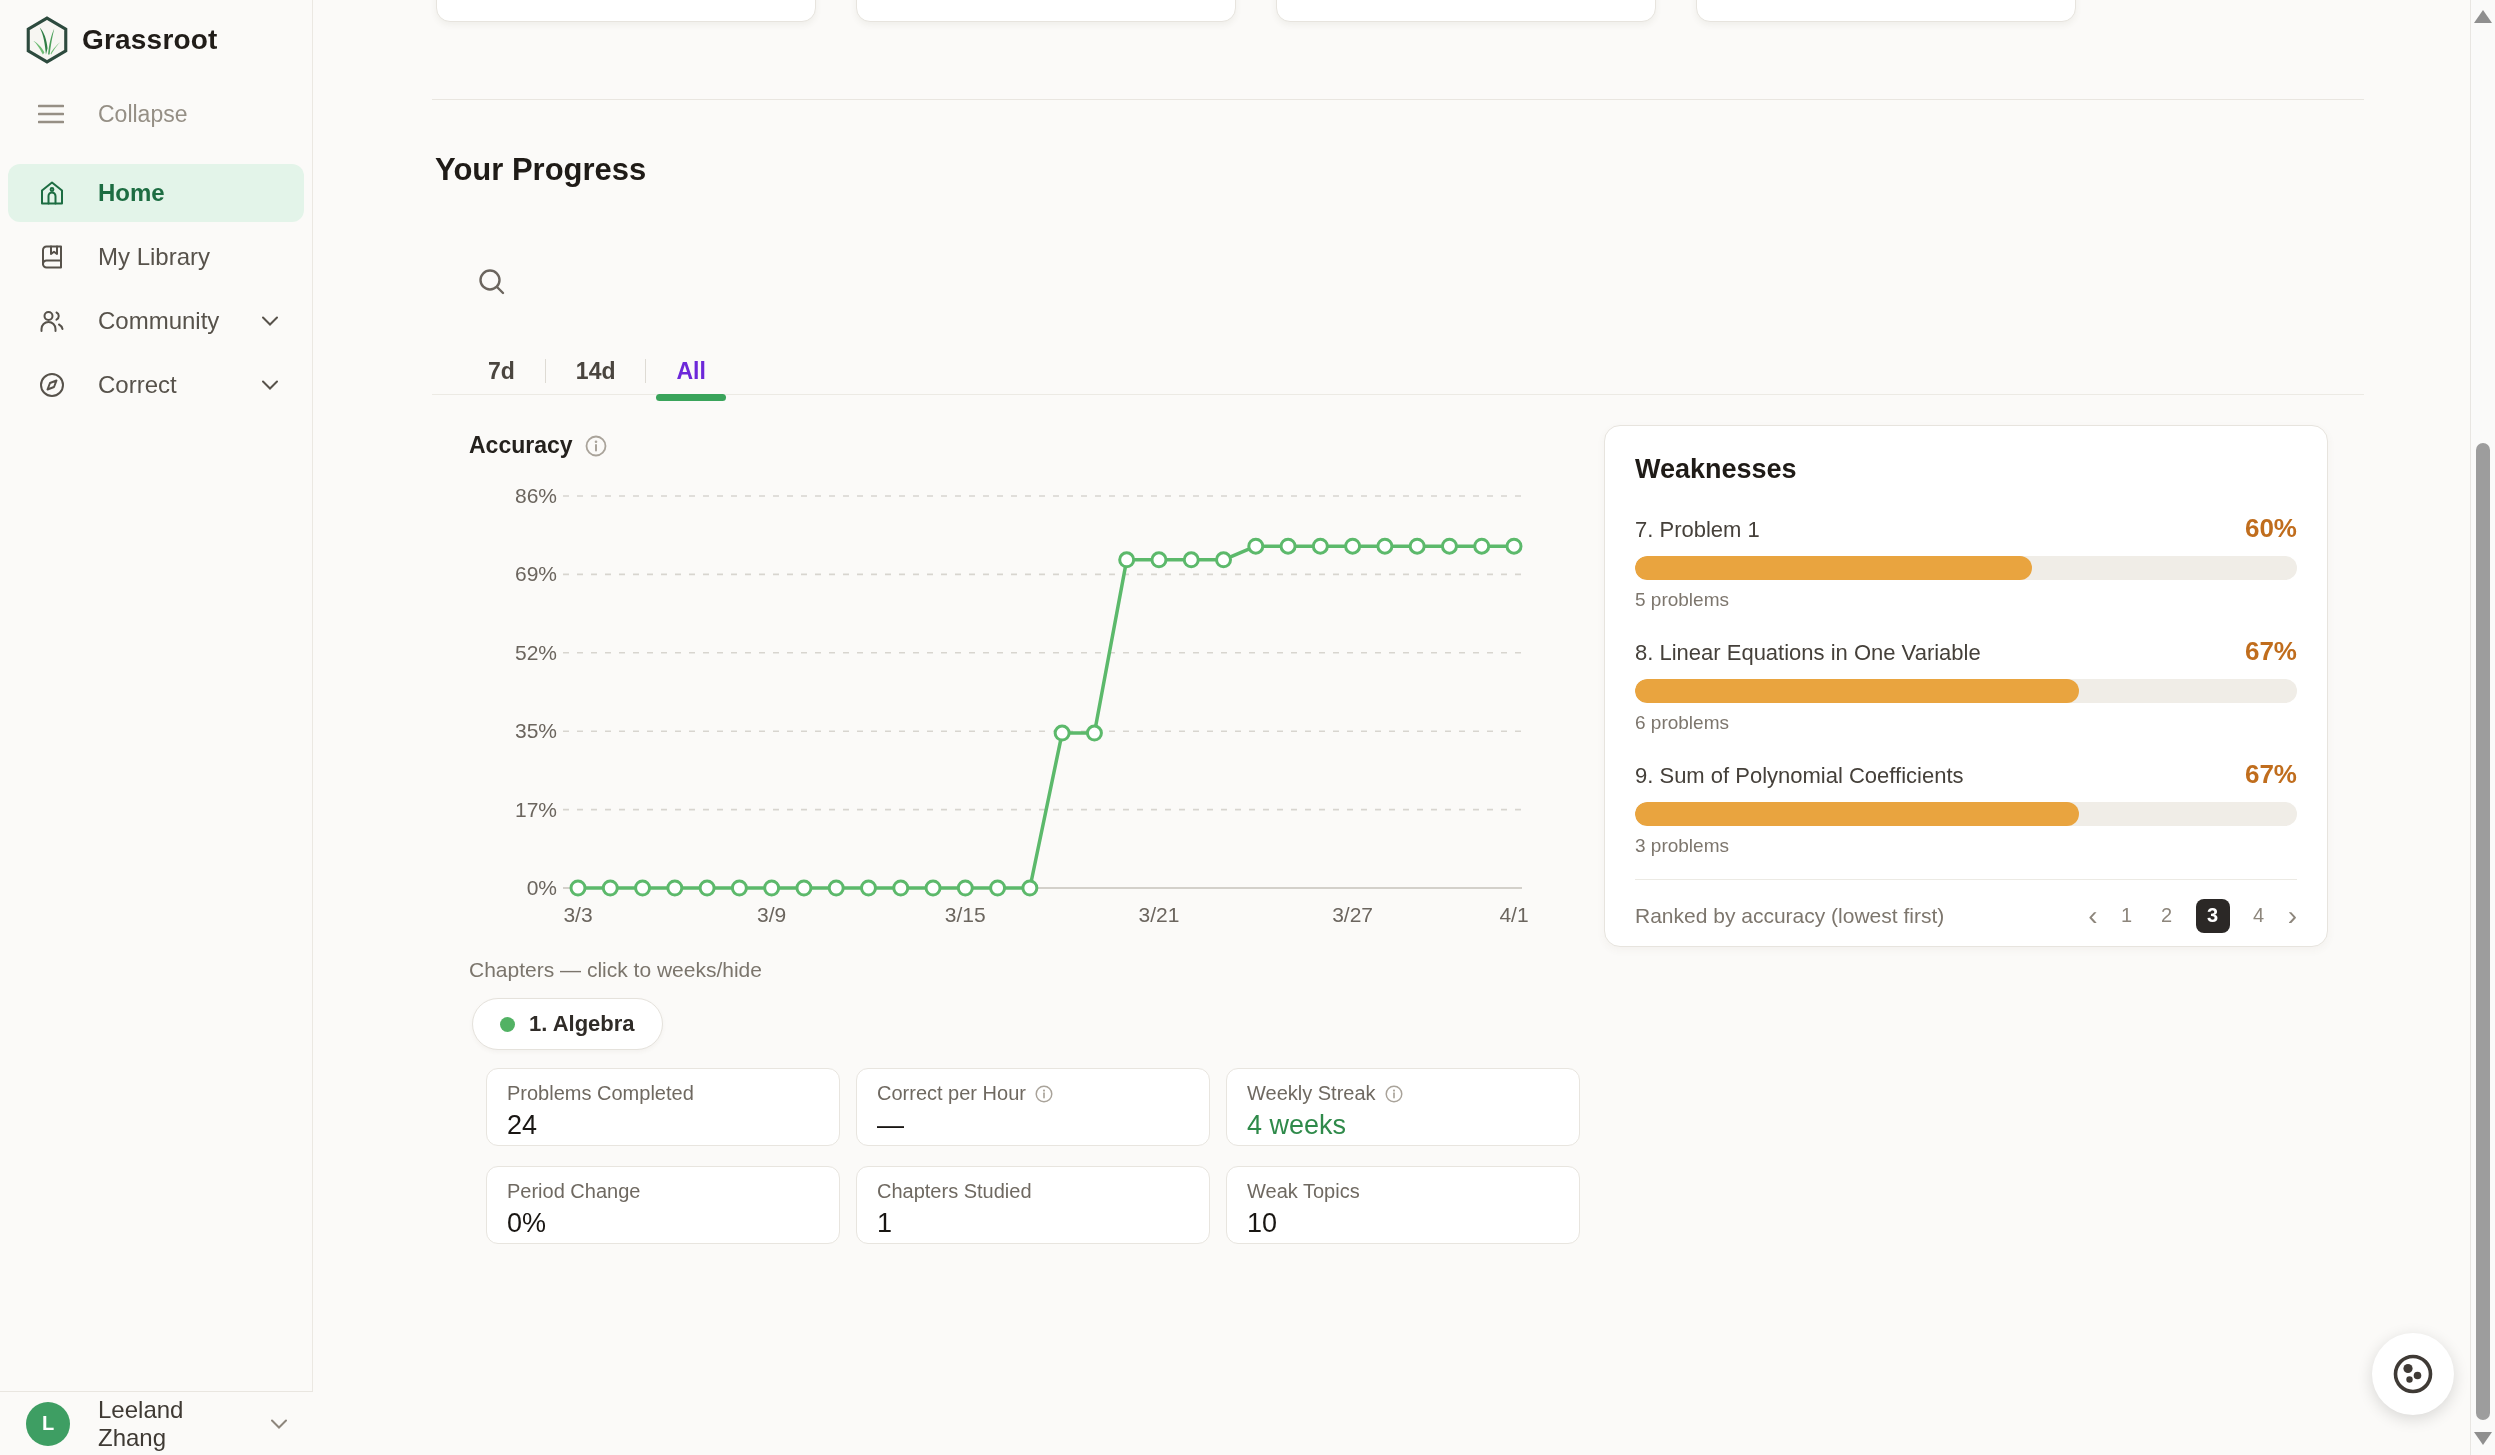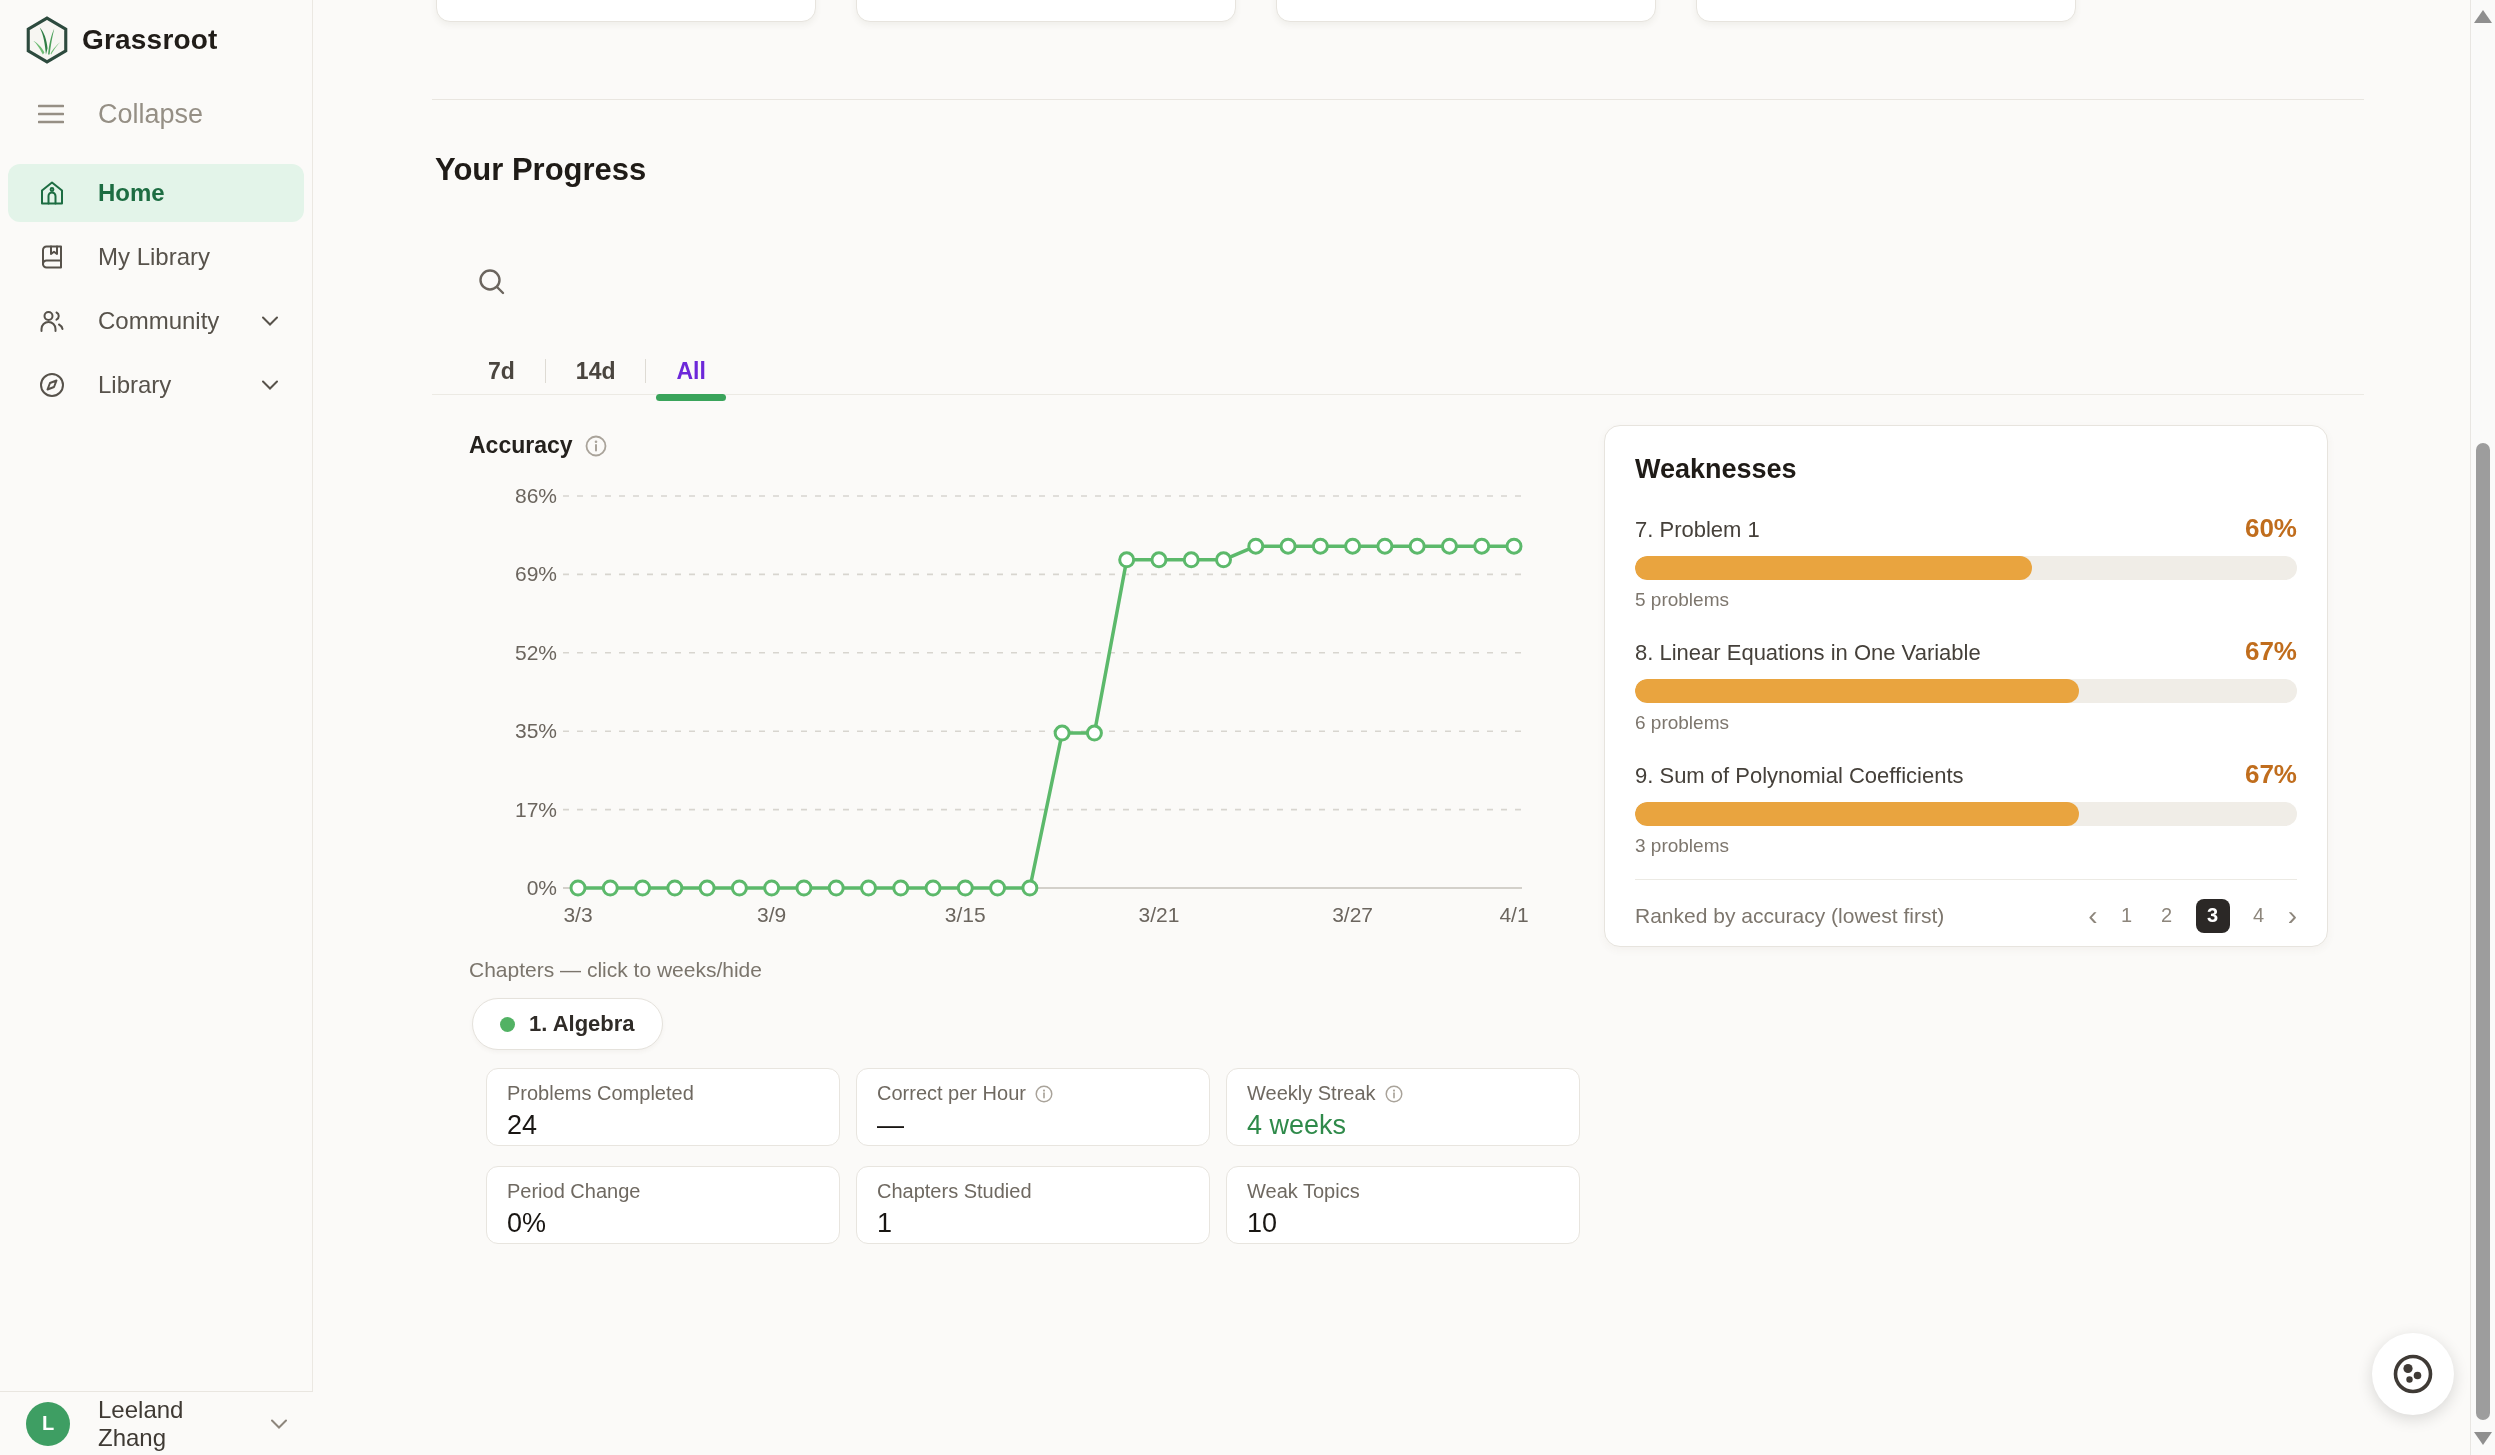--- a/index.html
+++ b/index.html
@@ -11,21 +11,21 @@
   #app { position:relative; width:2495px; height:1455px; overflow:hidden; }
 
   
   .sidebar {
     position:absolute; left:0; top:0; width:313px; height:1455px;
     background:#fbfaf8; border-right:1px solid #ebe8e2;
   }
   .brand { display:flex; align-items:center; gap:10px; padding:10px 0 0 22px; height:70px; }
   .brand-title { font-size:28px; font-weight:700; color:#211d19; letter-spacing:.2px; }
   .collapse-row { display:flex; align-items:center; gap:34px; padding-left:38px; height:60px; margin-top:14px; cursor:pointer; }
-  .collapse-label { font-size:27px; color:#958f85; }
+  .collapse-label { font-size:23px; color:#958f85; }
   .nav { margin-top:20px; }
   .nav-item {
     display:flex; align-items:center; gap:32px; height:58px; margin:6px 8px; padding-left:30px;
     border-radius:12px; color:#57524b; font-size:24px; cursor:pointer;
   }
   .nav-item .nav-label { flex:1; }
   .nav-item.active { background:#e3f4e9; color:#1d6d42; font-weight:600; }
   .nav-item.active svg { stroke:#1d6d42; }
   .nav-item svg { stroke:#57524b; }
   .chev { margin-right:26px; display:flex; }
@@ -204,21 +204,21 @@
             </svg>
         </span>
       </div>
       <div class="nav-item">
         <span>
           <svg width="28" height="28" viewBox="0 0 28 28" fill="none" stroke-width="2" stroke-linecap="round" stroke-linejoin="round">
             <circle cx="14" cy="14" r="11"></circle>
             <path d="M18.5 9.5 L16 16 L9.5 18.5 L12 12 Z"></path>
           </svg>
         </span>
-        <span class="nav-label">Library</span>
+        <span class="nav-label">Correct</span>
         <span class="chev">
           <svg width="16" height="10" viewBox="0 0 16 10" fill="none" stroke="#8d867c" stroke-width="2" stroke-linecap="round">
               <path d="M1 1.5 L8 8.5 L15 1.5"></path>
             </svg>
         </span>
       </div>
     </nav>
 
     <div class="user-row">
       <span class="avatar">L</span>

